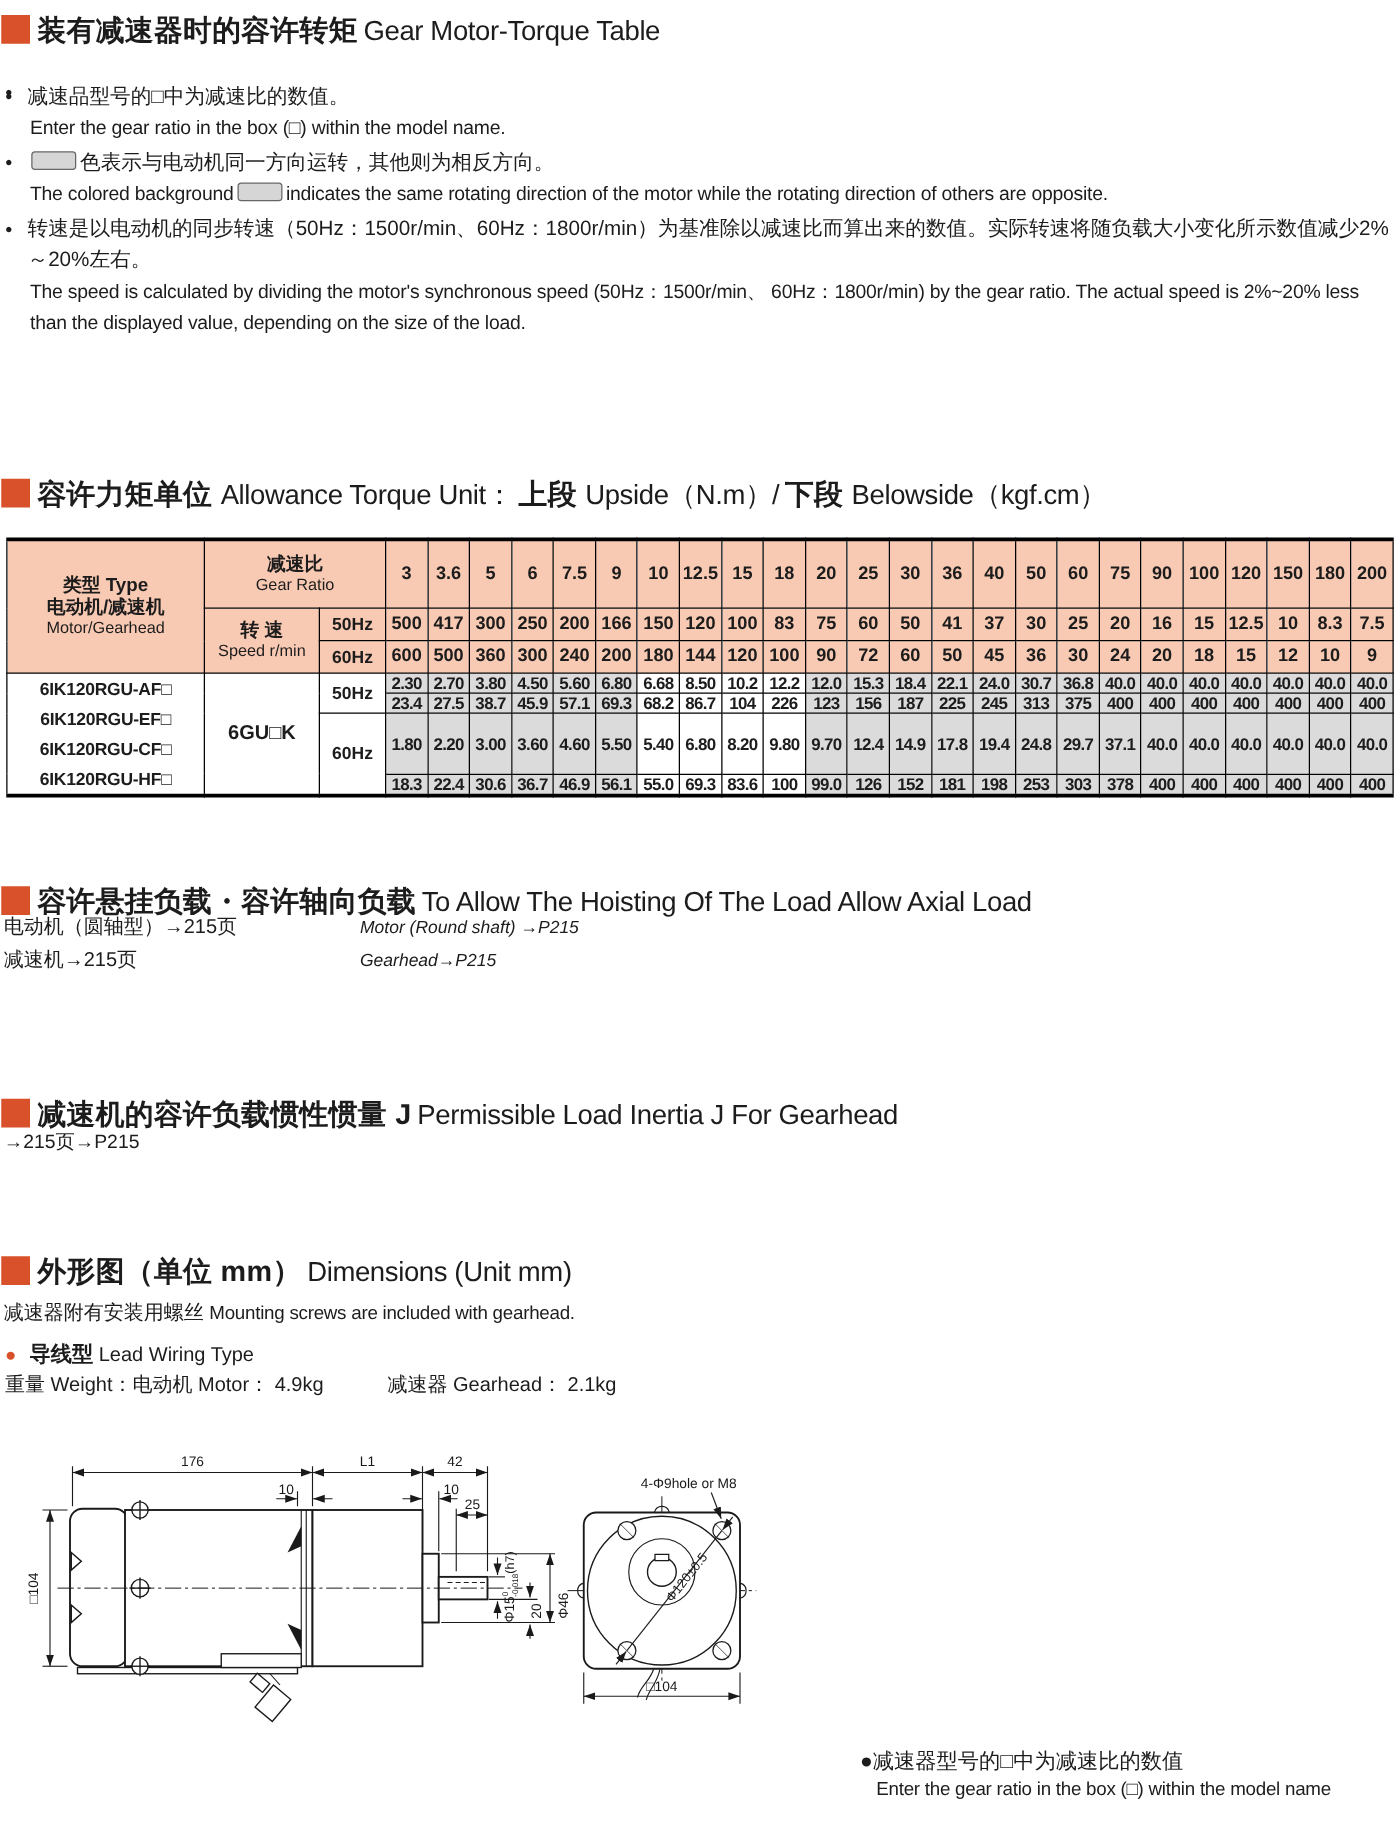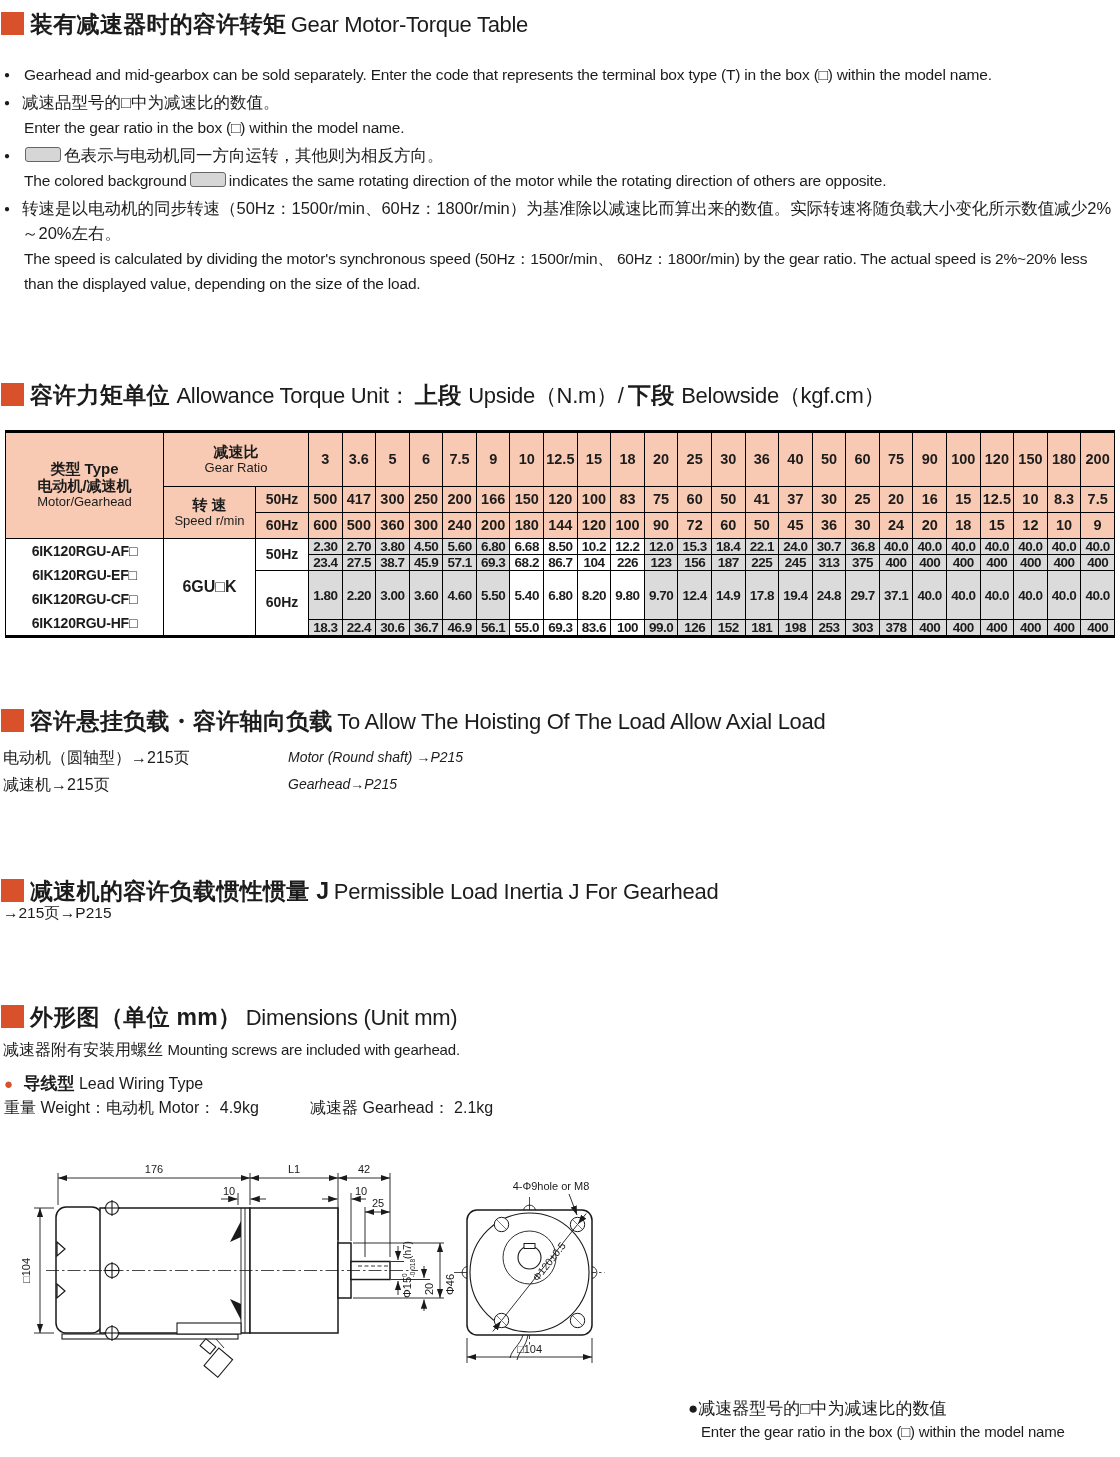--- a/index.html
+++ b/index.html
@@ -88,21 +88,20 @@
     <span class="sq"></span>
     <span>
       <span class="tz">装有减速器时的容许转矩</span>
       <span class="te">Gear Motor-Torque Table</span>
     </span>
   </div>
 
   <div class="abs" style="left:0;top:62px;width:1115px;">
     <div class="note">
       <span class="blt">●</span>
-      <div class="nen">Gearhead and mid-gearbox can be sold separately. Enter the code that represents the terminal box type (T) in the box (□) within the model name.</div>
     </div>
     <div class="note">
       <span class="blt">●</span>
       <div class="nzh">减速品型号的□中为减速比的数值。</div>
       <div class="nen">Enter the gear ratio in the box (□) within the model name.</div>
     </div>
     <div class="note">
       <span class="blt">●</span>
       <div class="nzh"><span class="swatch"></span><span>色表示与电动机同一方向运转，其他则为相反方向。</span></div>
       <div class="nen"><span>The colored background</span><span class="swatch"></span><span>indicates the same rotating direction of the motor while the rotating direction of others are opposite.</span></div>
@@ -366,21 +365,21 @@
       </tbody>
     </table>
 
   <div class="abs sec-title" style="left:1px;top:706px;">
     <span class="sq"></span>
     <span>
       <span class="tz">容许悬挂负载・容许轴向负载</span>
       <span class="te">To Allow The Hoisting Of The Load Allow Axial Load</span>
     </span>
   </div>
-  <div class="abs" style="left:3px;top:744px;">
+  <div class="abs" style="left:3px;top:728px;">
     <div class="linkrow">
       <span class="c1">电动机（圆轴型）→215页</span>
       <span class="c2">Motor (Round shaft) →P215</span>
     </div>
     <div class="linkrow">
       <span class="c1">减速机→215页</span>
       <span class="c2">Gearhead→P215</span>
     </div>
   </div>
 

